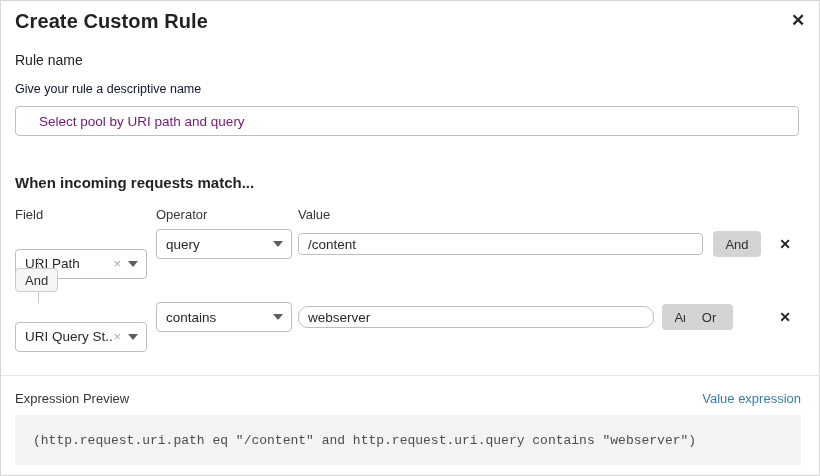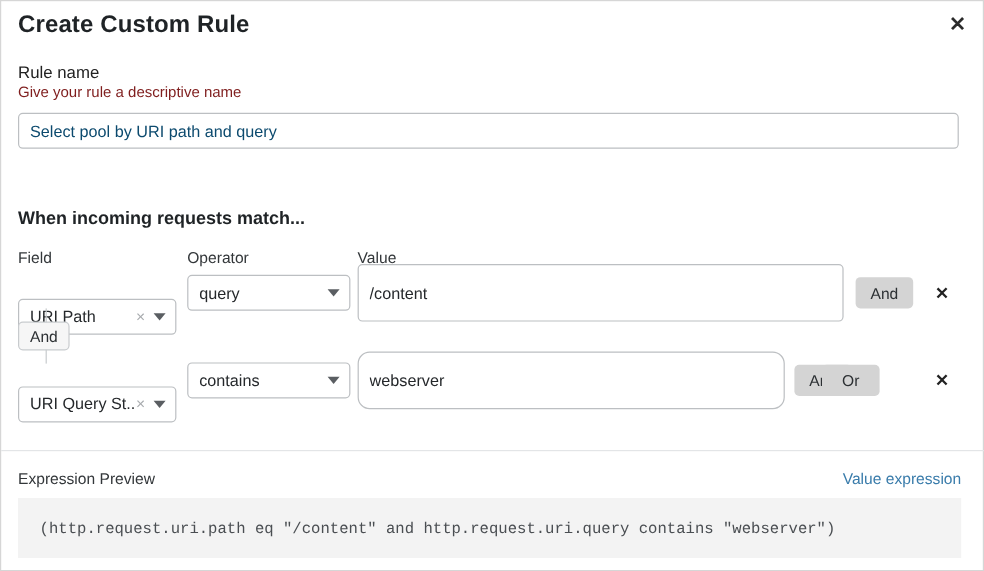--- a/index.html
+++ b/index.html
@@ -55,36 +55,36 @@
     top: 50px;
     width: 786px;
   }
   .field-label {
     font-size: 14px;
     color: #222;
     line-height: 18px;
   }
   .field-hint {
     font-size: 12.5px;
-    color: #7f1d1d;
+    color: #0f172a;
     line-height: 16px;
-    margin-top: 0;
+    margin-top: 12px;
   }
   .text-input {
     box-sizing: border-box;
     width: 784px;
     height: 30px;
     margin-top: 9px;
     border: 1px solid #bcbfc2;
     border-radius: 4px;
     background: #fff;
     font-family: "Liberation Sans", sans-serif;
     font-size: 13.5px;
-    color: #0c4a6e;
-    padding: 0 9px;
+    color: #701a75;
+    padding: 0 23px;
     outline: none;
   }
 
   
   .section-heading {
     position: absolute;
     left: 14px;
     top: 173px;
     font-size: 15px;
     font-weight: bold;
@@ -155,21 +155,21 @@
     height: 0;
     border-left: 5px solid transparent;
     border-right: 5px solid transparent;
     border-top: 6px solid #5a5e62;
     margin-right: 2px;
   }
 
   .value-input {
     box-sizing: border-box;
     position: absolute;
-    height: 48px;
+    height: 22px;
     border: 1px solid #bcbfc2;
     border-radius: 4px;
     background: #fff;
     font-family: "Liberation Sans", sans-serif;
     font-size: 13.5px;
     color: #25282b;
     padding: 0 9px;
     outline: none;
   }
   .value-1 { left: 297px; width: 405px; }

